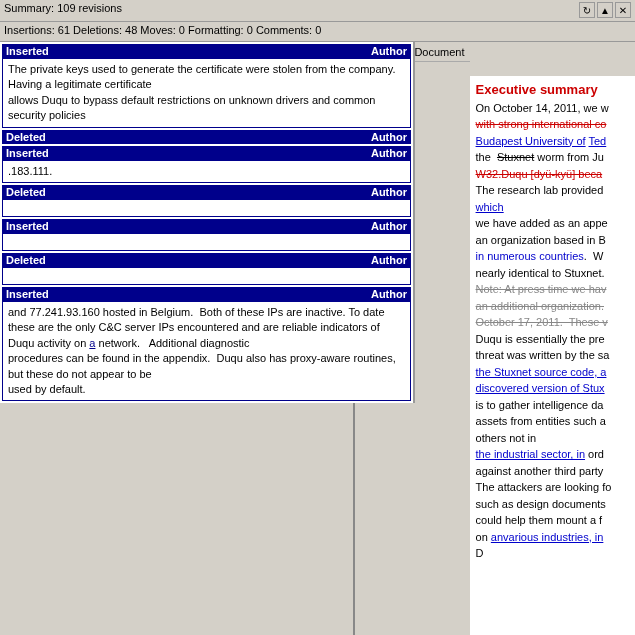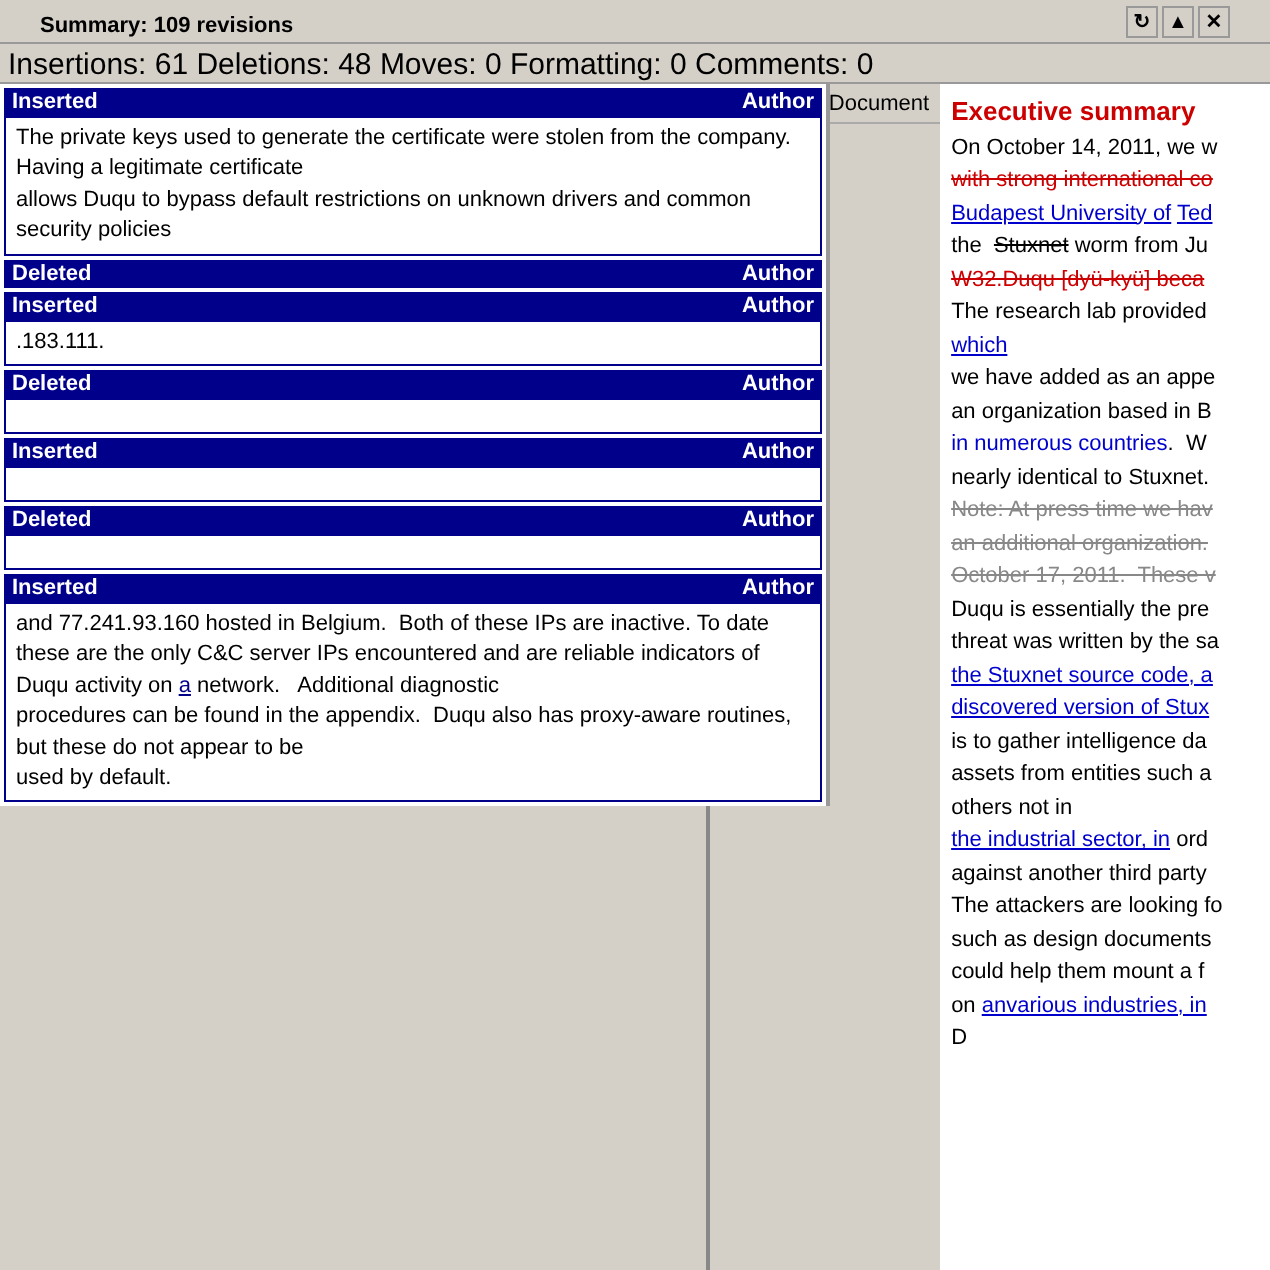--- a/index.html
+++ b/index.html
@@ -1,25 +1,24 @@
 <!DOCTYPE html>
 <html><head>
   <meta charset="utf-8">
   <style>
     * { margin: 0; padding: 0; box-sizing: border-box; }
     body { font-family: Arial, sans-serif; font-size: 12px; background: #d4d0c8; display: flex; flex-direction: column; height: 635px; overflow: hidden; }
 
     .top-bar {
       display: flex;
-      align-items: flex-end;
-      background: #d4d0c8;
-      padding: 2px 20px;
+      align-items: flex-start;
+      background: #d4d0c8;
+      padding: 2px 4px;
       border-bottom: 1px solid #999;
       height: 22px;
-      font-weight: bold;
     }
     .top-bar-title {
       flex: 1;
       font-size: 11px;
       color: #000;
     }
     .top-bar-buttons {
       display: flex;
       gap: 2px;
     }
@@ -27,21 +26,21 @@
       width: 16px; height: 16px;
       background: #d4d0c8;
       border: 1px solid #999;
       display: flex; align-items: center; justify-content: center;
       font-size: 10px; cursor: pointer;
     }
 
     .info-bar {
       background: #d4d0c8;
       padding: 2px 4px;
-      font-size: 15px;
+      font-size: 11px;
       border-bottom: 1px solid #999;
       height: 20px;
     }
 
     
     .left-panel {
       width: 415px;
       background: #fff;
       overflow-y: scroll;
       border-right: 2px solid #999;
@@ -76,20 +75,21 @@
       color: #00008b;
       text-decoration: underline;
     }
 
     
     .right-panel {
       flex: 1;
       background: #fff;
       overflow-y: scroll;
       padding: 4px 6px;
+      margin-top: 34px;
     }
 
     .right-panel-content {
       font-size: 11px;
       line-height: 1.5;
       color: #000;
     }
 
     .panels-wrapper {
       display: flex;

